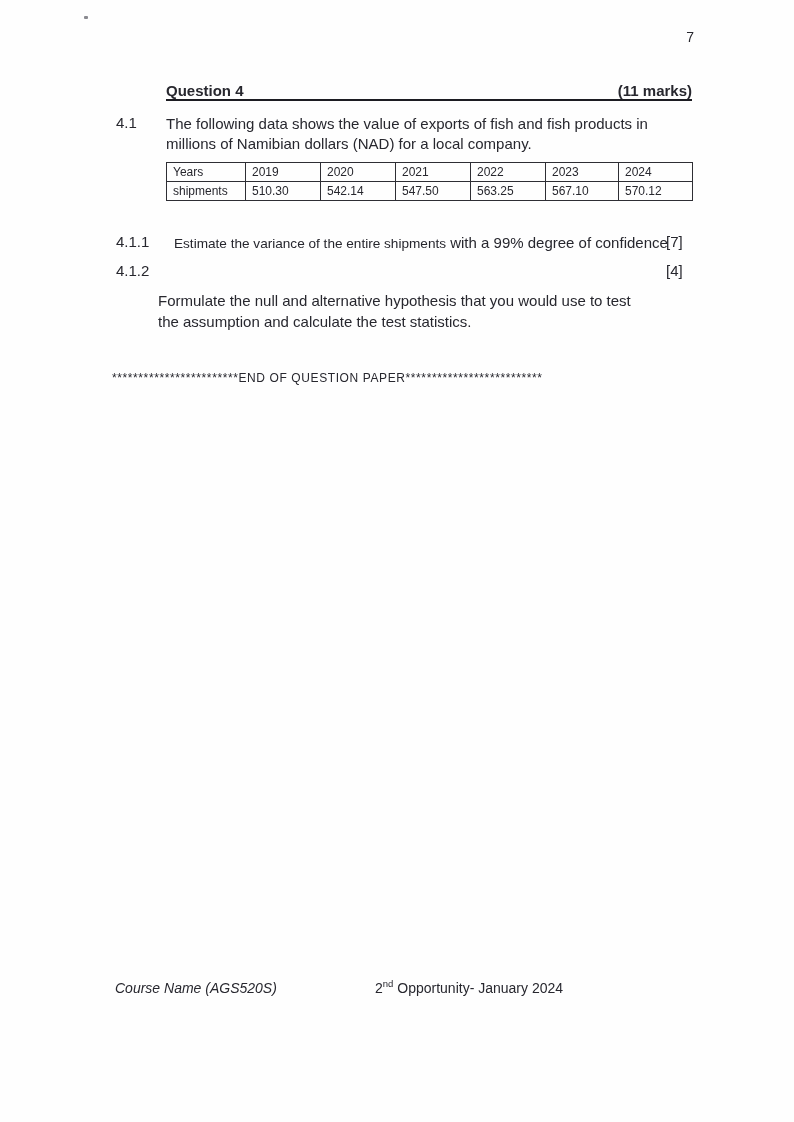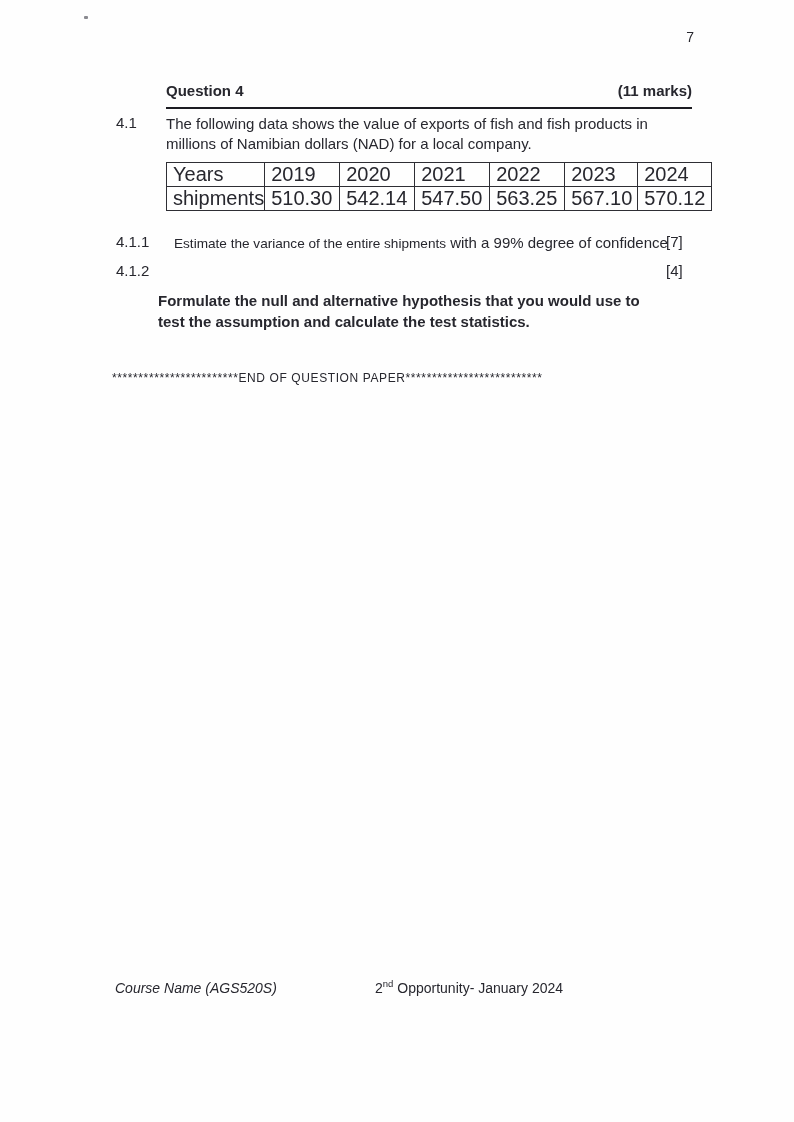--- a/index.html
+++ b/index.html
@@ -28,36 +28,36 @@
     font-size: 14px;
   }
 
   #q-heading {
     top: 82px; left: 166px; width: 526px;
     display: flex;
     justify-content: space-between;
     font-size: 15px;
     font-weight: bold;
     border-bottom: 2.5px solid #1c1c22;
-    padding-bottom: 8px;
+    padding-bottom: 0;
     gap: 17px;
   }
 
   .item-number { left: 116px; font-size: 15px; }
   .item-body   { left: 166px; font-size: 15px; line-height: 20px; }
   .item-marks  { left: 666px; font-size: 15px; }
 
   #q41-number { top: 114px; }
   #q41-text   { top: 114px; width: 527px; }
 
   #data-table {
     top: 162px; left: 166px;
     border-collapse: collapse;
     table-layout: fixed;
-    font-size: 20px;
+    font-size: 12px;
     padding-left: 36px;
   }
   #data-table td {
     border: 1.6px solid #2e2e34;
     height: 19px;
     padding: 0 0 0 6px;
     vertical-align: middle;
     white-space: nowrap;
     overflow: hidden;
   }
@@ -70,21 +70,21 @@
   #q411-text   { top: 233px; width: 500px; white-space: nowrap; }
   #q411-text .small-run { font-size: 13.6px; margin-left: 8px; }
   #q411-marks  { top: 233px; }
 
   #q412-number { top: 262px; }
   #q412-text   { top: 262px; width: 500px; white-space: nowrap; }
   #q412-marks  { top: 262px; }
 
   #q412-cont {
     top: 291px; left: 158px; width: 495px;
-    font-size: 15px; line-height: 20.5px; font-weight: bold;
+    font-size: 15px; line-height: 20.5px;
   }
 
   #end-line {
     top: 371px; left: 112px;
     font-size: 12px;
     letter-spacing: 0.6px;
     white-space: nowrap;
   }
 
   #footer-course  { top: 980px; left: 115px; font-size: 14px; font-style: italic; }

